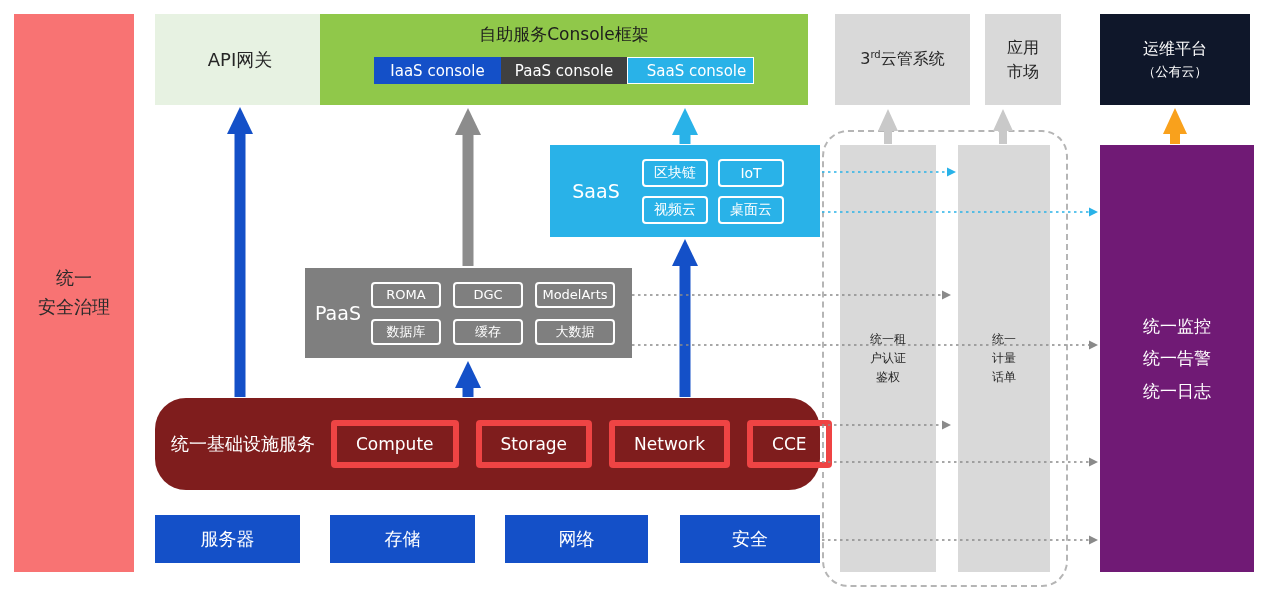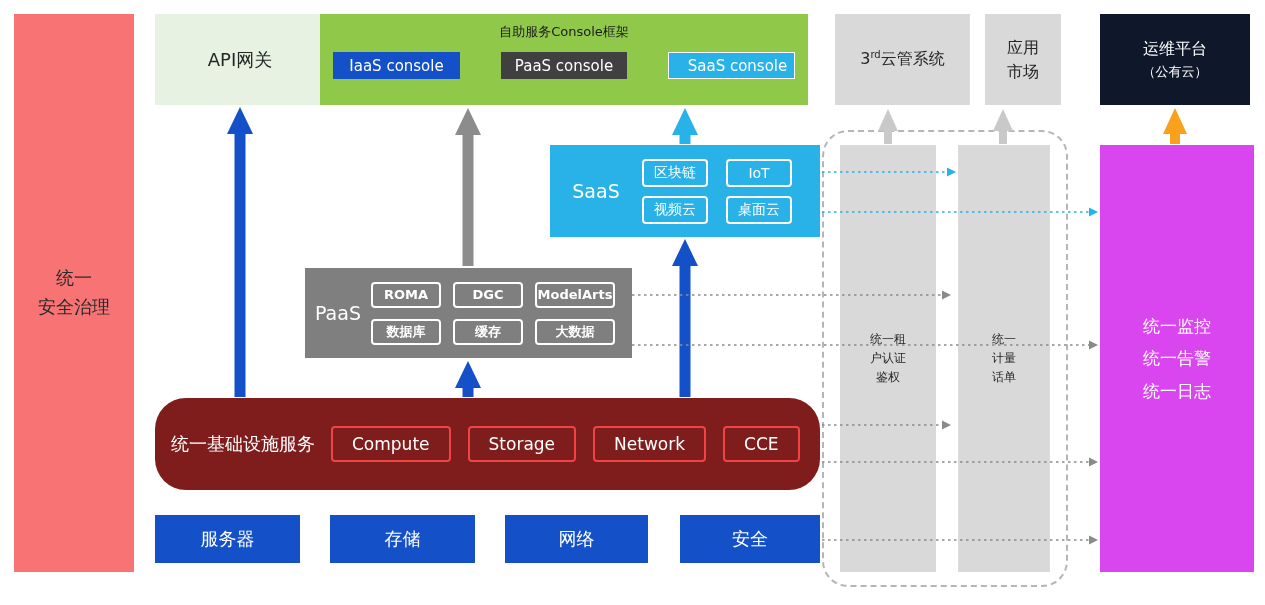--- a/index.html
+++ b/index.html
@@ -7,60 +7,60 @@
   .canvas { position:relative; width:1265px; height:605px; background:#fff; overflow:hidden; }
   .abs { position:absolute; }
   .center { display:flex; align-items:center; justify-content:center; text-align:center; }
   .pre { white-space:pre-line; }
   .svg-overlay { position:absolute; left:0; top:0; width:1265px; height:605px; pointer-events:none; z-index:6; }
 
   .sec-bar { left:14px; top:14px; width:120px; height:558px; background:#f87373; color:#2b2b2b; font-size:18px; line-height:1.6; }
   .api-gw  { left:155px; top:14px; width:170px; height:91px; background:#e7f2e2; color:#262626; font-size:18px; }
 
   .console-fw { left:320px; top:14px; width:488px; height:91px; background:#90c84a; display:flex; flex-direction:column; }
-  .console-title { color:#1c1c1c; font-size:13px; text-align:center; padding-top:9px; }
-  .console-chips { display:flex; justify-content:space-between; padding:0 13px; margin-top:11px; }
+  .console-title { color:#1c1c1c; font-size:17px; text-align:center; padding-top:9px; }
+  .console-chips { display:flex; justify-content:center; padding:0 13px; margin-top:11px; }
   .chip { height:27px; display:flex; align-items:center; justify-content:center; color:#fff; font-size:15px; }
   .chip-iaas { width:127px; background:#1450c8; }
   .chip-paas { width:126px; background:#404040; }
   .chip-saas { width:127px; background:#29b2e8; border:1px solid #fff;padding-left:12px; }
 
   .third  { left:835px; top:14px; width:135px; height:91px; background:#d9d9d9; color:#262626; font-size:16px; }
   .third sup { font-size:10px; }
   .market { left:985px; top:14px; width:76px; height:91px; background:#d9d9d9; color:#262626; font-size:16px; line-height:1.5; }
   .om     { left:1100px; top:14px; width:150px; height:91px; background:#0f172a; color:#fff; flex-direction:column; }
   .om-title { font-size:16px; }
   .om-sub { font-size:13px; margin-top:3px; }
 
   .saas-box { left:550px; top:145px; width:270px; height:92px; background:#29b2e8; display:flex; align-items:center; position:absolute; }
   .saas-label { width:92px; color:#fff; font-size:19px; text-align:center; }
-  .saas-grid { display:grid; grid-template-columns:66px 66px; gap:9px 18px; }
+  .saas-grid { display:grid; grid-template-columns:66px 66px; gap:9px 10px; }
   .saas-chip { height:28px; border:2px solid #fff; border-radius:4px; color:#fff; font-size:14px; display:flex; align-items:center; justify-content:center; }
 
   .paas-box { left:305px; top:268px; width:327px; height:90px; background:#7f7f7f; display:flex; align-items:center; position:absolute; }
   .paas-label { width:66px; color:#fff; font-size:19px; text-align:center; }
-  .paas-grid { display:grid; grid-template-columns:70px 70px 80px; gap:11px 12px;font-weight:bold; }
+  .paas-grid { display:grid; grid-template-columns:70px 70px 80px; gap:11px 12px; }
   .paas-chip { height:26px; border:2px solid #fff; border-radius:4px; color:#fff; font-size:13px; display:flex; align-items:center; justify-content:center; }
 
   .infra-box { left:155px; top:398px; width:665px; height:92px; background:#7f1d1d; display:flex; align-items:center; padding-left:16px; position:absolute;border-radius:31px; }
   .infra-label { color:#fff; font-size:18px; margin-right:16px; white-space:nowrap; }
   .infra-chips { display:flex; gap:17px; }
-  .infra-chip { height:36px; border:2px solid #ef4444; border-radius:4px; color:#fff; font-size:17px; display:flex; align-items:center; justify-content:center; padding:8px 19px; white-space:nowrap; }
+  .infra-chip { height:48px; border:6px solid #ef4444; border-radius:4px; color:#fff; font-size:17px; display:flex; align-items:center; justify-content:center; padding:8px 19px; white-space:nowrap; }
 
   .res { top:515px; height:48px; background:#1450c8; color:#fff; font-size:18px; }
   .res-1 { left:155px; width:145px; }
   .res-2 { left:330px; width:145px; }
   .res-3 { left:505px; width:143px; }
   .res-4 { left:680px; width:140px; }
 
   .dashed-wrap { left:822px; top:130px; width:246px; height:457px; border:2px dashed #b5b5b5; border-radius:26px; background:transparent; }
   .gray-bar { background:#d9d9d9; color:#262626; font-size:12px; line-height:1.6; }
   .auth-bar { left:840px; top:145px; width:96px; height:427px; }
   .meter-bar { left:958px; top:145px; width:92px; height:427px; }
-  .monitor-bar { left:1100px; top:145px; width:154px; height:427px; background:#d946ef; color:#fff; font-size:17px; line-height:1.9; }
+  .monitor-bar { left:1100px; top:145px; width:154px; height:427px; background:#701a75; color:#fff; font-size:17px; line-height:1.9; }
 </style>
 </head>
 <body>
 
 <div class="canvas">
 
   <div class="abs dashed-wrap"></div>
 
   <div class="abs center pre sec-bar">
     <span class="pre">统一

